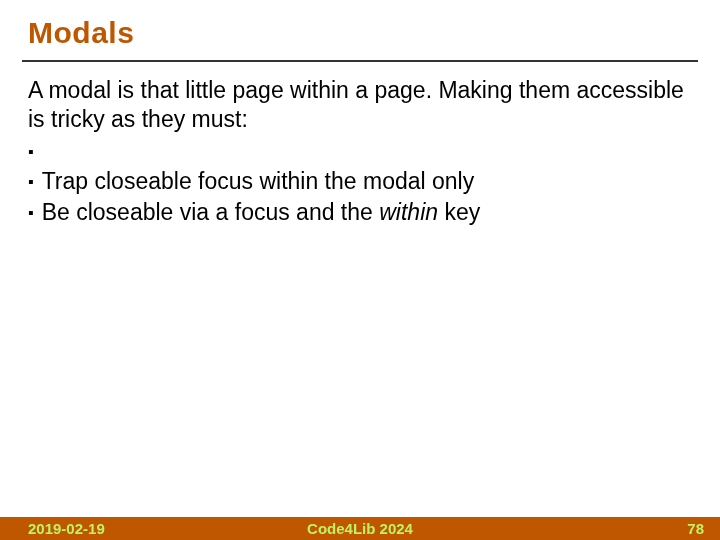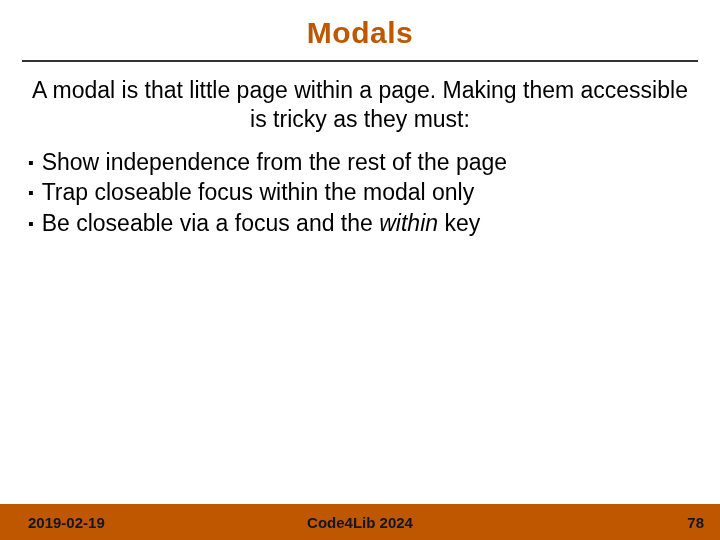--- a/index.html
+++ b/index.html
@@ -1,43 +1,42 @@
 <!DOCTYPE html>
 <html><head>
 <meta charset="utf-8">
 <style>
   * { margin: 0; padding: 0; box-sizing: border-box; }
   html, body { width: 720px; height: 540px; font-family: Arial, Helvetica, sans-serif; background: #fff; }
-  .slide { width: 720px; height: 540px; position: relative; display: flex; flex-direction: column; text-align: center; }
+  .slide { width: 720px; height: 540px; position: relative; display: flex; flex-direction: column; }
   .title-block { padding: 16px 28px 4px 28px; }
   .title { font-size: 30px; font-weight: bold; color: #bf5700; letter-spacing: 0.5px; }
   .rule { border: none; border-top: 2px solid #333; margin: 6px 22px 0 22px; }
   .body { padding: 14px 28px 0 28px; color: #000; font-size: 23px; line-height: 1.28; }
-  .intro { margin-bottom: 13px; }
+  .intro { margin-bottom: 2px; }
   .bullets { list-style: none; padding-left: 0; }
   .bullets li { display: flex; align-items: flex-start; gap: 8px; }
   .bullets li .mark { font-size: 16px; line-height: 1.9; }
-  .footer { position: absolute; left: 0; right: 0; bottom: 0; height: 36px; background: #bf5700; color: #0f172a; display: flex; align-items: center; justify-content: space-between; padding: 0 16px 0 28px; font-size: 15px; font-weight: bold; }
+  .footer { position: absolute; left: 0; right: 0; bottom: 0; height: 23px; background: #bf5700; color: #bef264; display: flex; align-items: center; justify-content: space-between; padding: 0 16px 0 28px; font-size: 15px; font-weight: bold; }
   .footer-center { position: absolute; left: 50%; transform: translateX(-50%); }
   .italic { font-style: italic; }
 </style>
 </head>
 <body>
 
 <div class="slide">
   <div class="title-block">
     <div class="title">Modals</div>
   </div>
   <hr class="rule">
   <div class="body">
     <p class="intro">A modal is that little page within a page. Making them accessible is tricky as they must:</p>
     <ul class="bullets">
       <li>
         <span class="mark">▪</span>
-        <span>Show independence from the rest of the page</span>
       </li>
       <li>
         <span class="mark">▪</span>
         <span>Trap closeable focus within the modal only</span>
       </li>
       <li>
         <span class="mark">▪</span>
         <span>
           <span>Be closeable via a focus and the </span><span class="italic">within</span><span> key</span>
         </span>

